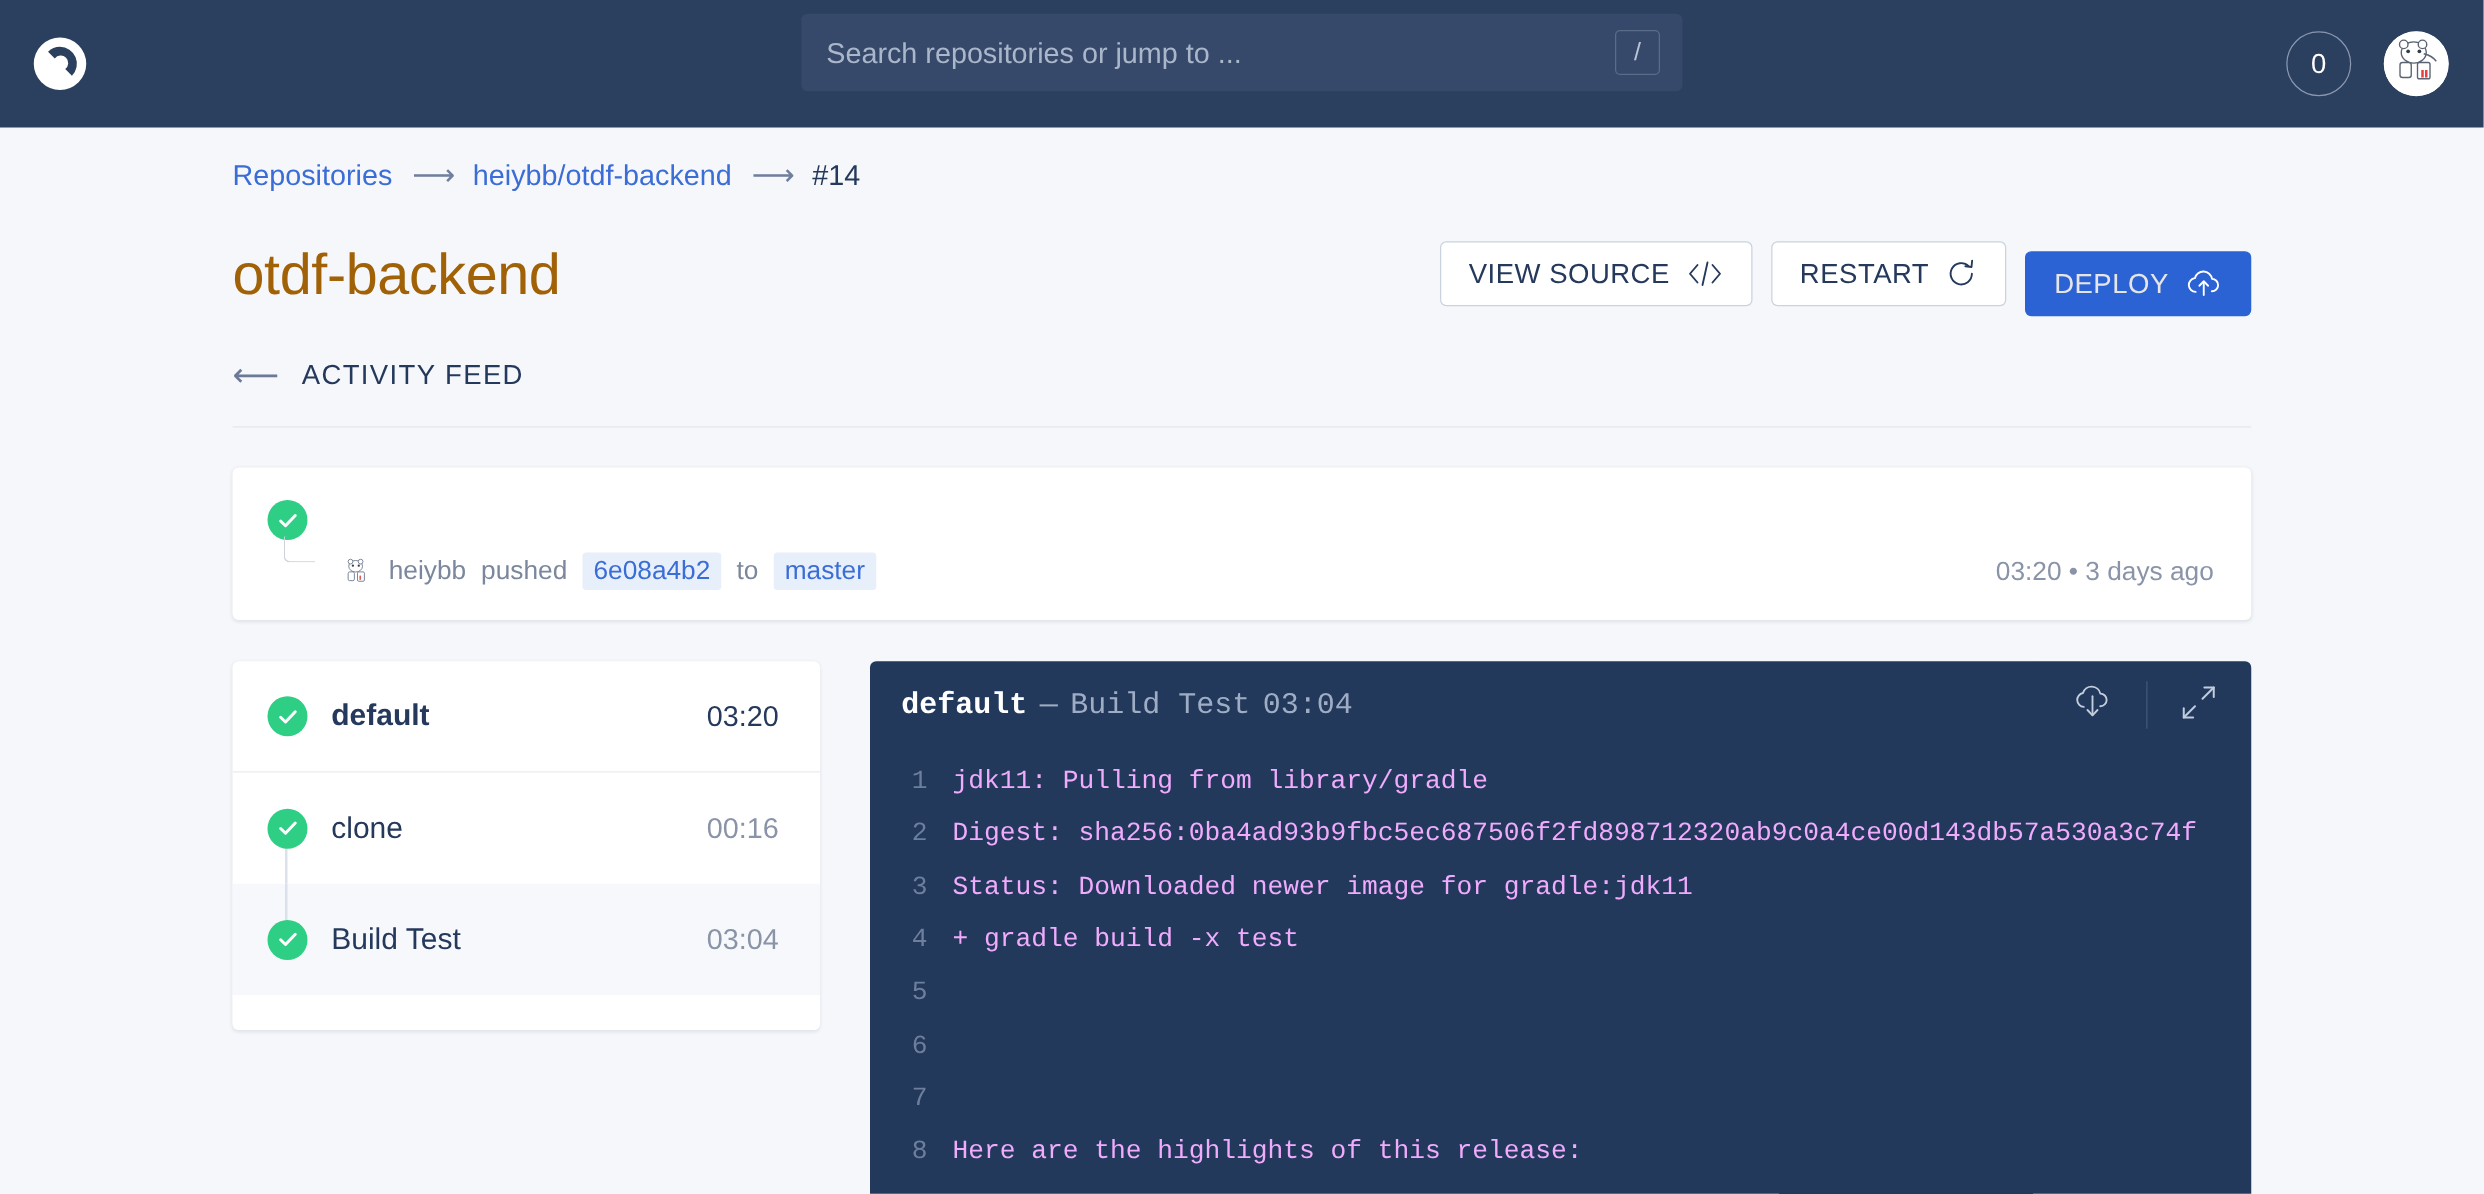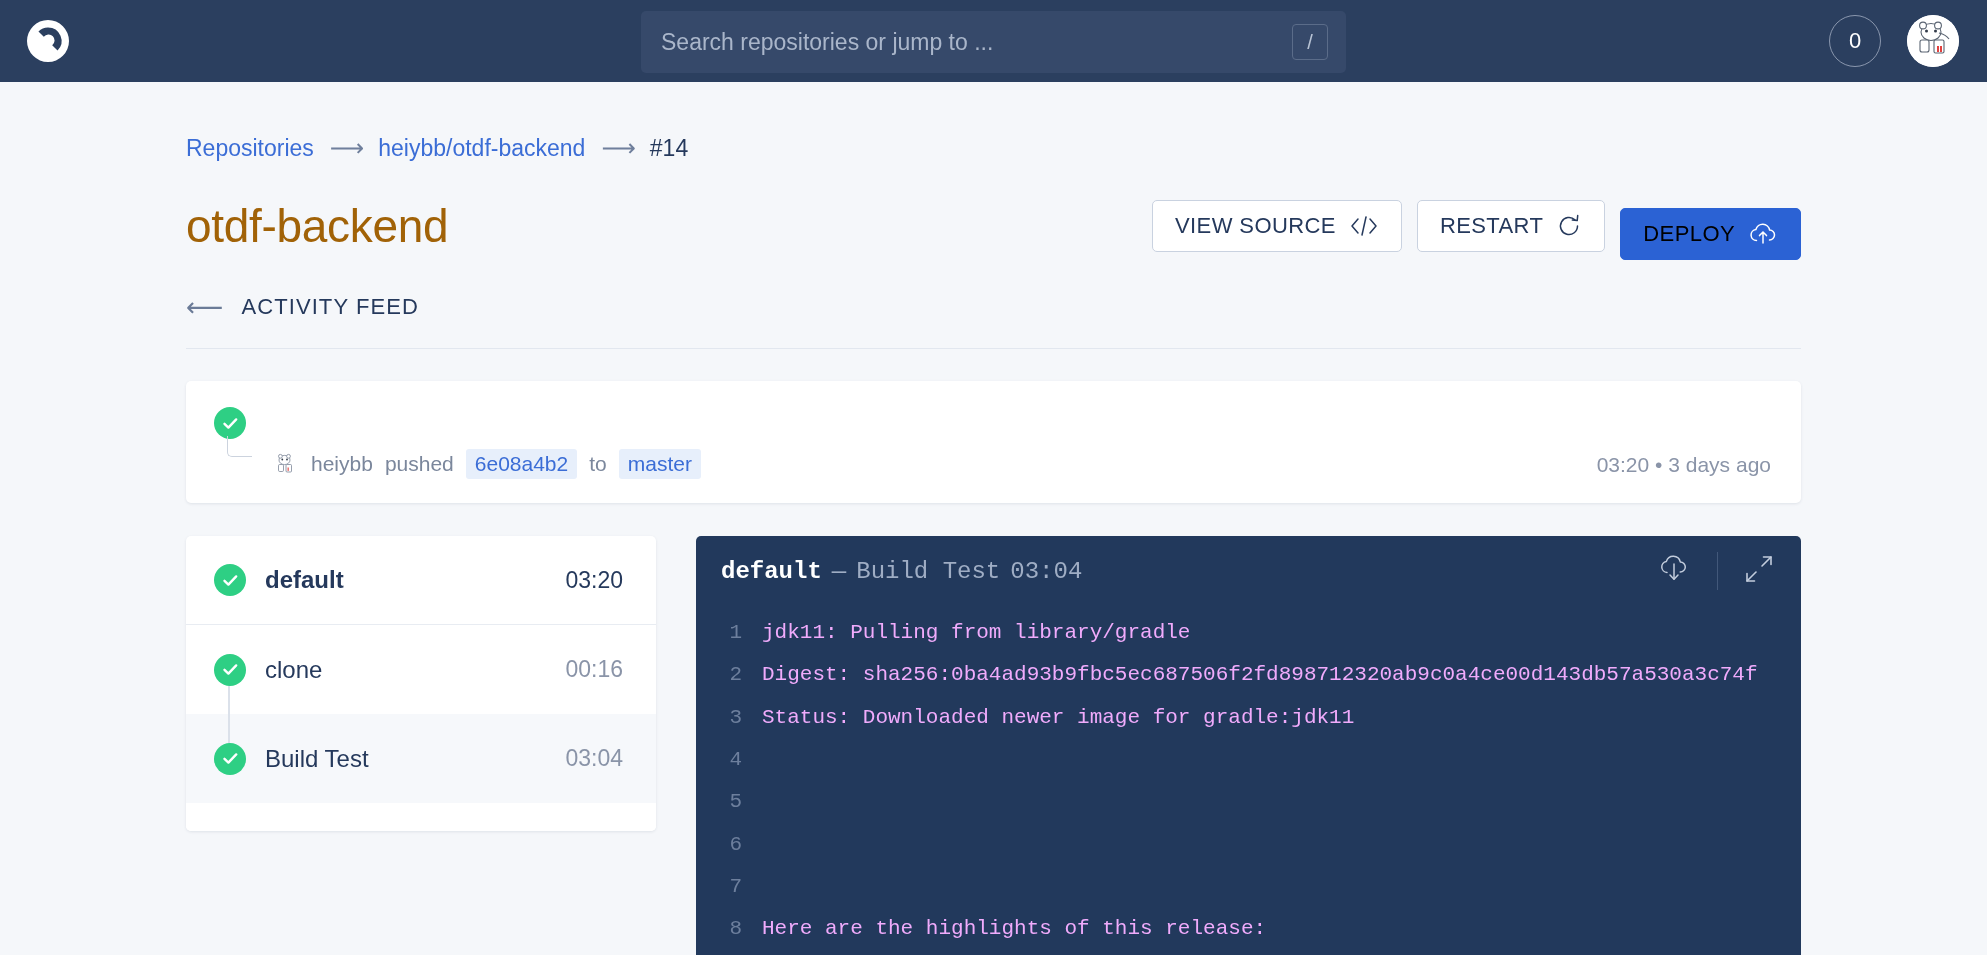--- a/index.html
+++ b/index.html
@@ -8,21 +8,21 @@
     width: 1987px;
     height: 955px;
     background: #f5f7fa;
     font-family: "Liberation Sans", sans-serif;
     color: #25395c;
     overflow: hidden;
   }
 
   
   .navbar {
-    height: 82px;
+    height: 102px;
     background: #2b3f5f;
     display: flex;
     align-items: center;
     position: relative;
   }
   .brand-logo {
     margin-left: 25px;
     width: 46px;
     height: 46px;
     display: block;
@@ -85,21 +85,21 @@
     background: #ffffff;
     overflow: hidden;
     display: block;
   }
 
   
   .page {
     padding: 0 186px;
   }
   .breadcrumb {
-    padding-top: 52px;
+    padding-top: 24px;
     font-size: 23px;
     display: flex;
     align-items: center;
     gap: 16px;
     color: #3b6dd6;
   }
   .breadcrumb a { color: #3b6dd6; text-decoration: none; }
   .crumb-sep {
     color: #6f7f9c;
     font-size: 24px;
@@ -132,21 +132,21 @@
     letter-spacing: 0.4px;
     display: flex;
     align-items: center;
     gap: 13px;
     cursor: pointer;
     font-family: "Liberation Sans", sans-serif;
   }
   .btn-primary {
     background: #2b62d4;
     border-color: #2b62d4;
-    color: #000000;
+    color: #e5e5e5;
     margin-top: 16px;
   }
   .btn svg { display: block; }
 
   .feed-link {
     margin-top: 34px;
     display: flex;
     align-items: center;
     gap: 17px;
     font-size: 22px;
@@ -514,20 +514,21 @@
         <div class="log-line">
           <span class="log-num">2</span>
           <span class="log-text">Digest: sha256:0ba4ad93b9fbc5ec687506f2fd898712320ab9c0a4ce00d143db57a530a3c74f</span>
         </div>
         <div class="log-line">
           <span class="log-num">3</span>
           <span class="log-text">Status: Downloaded newer image for gradle:jdk11</span>
         </div>
         <div class="log-line">
           <span class="log-num">4</span>
+          <span class="log-text">+ gradle build -x test</span>
         </div>
         <div class="log-line">
           <span class="log-num">5</span>
           <span class="log-text"></span>
         </div>
         <div class="log-line">
           <span class="log-num">6</span>
         </div>
         <div class="log-line">
           <span class="log-num">7</span>

